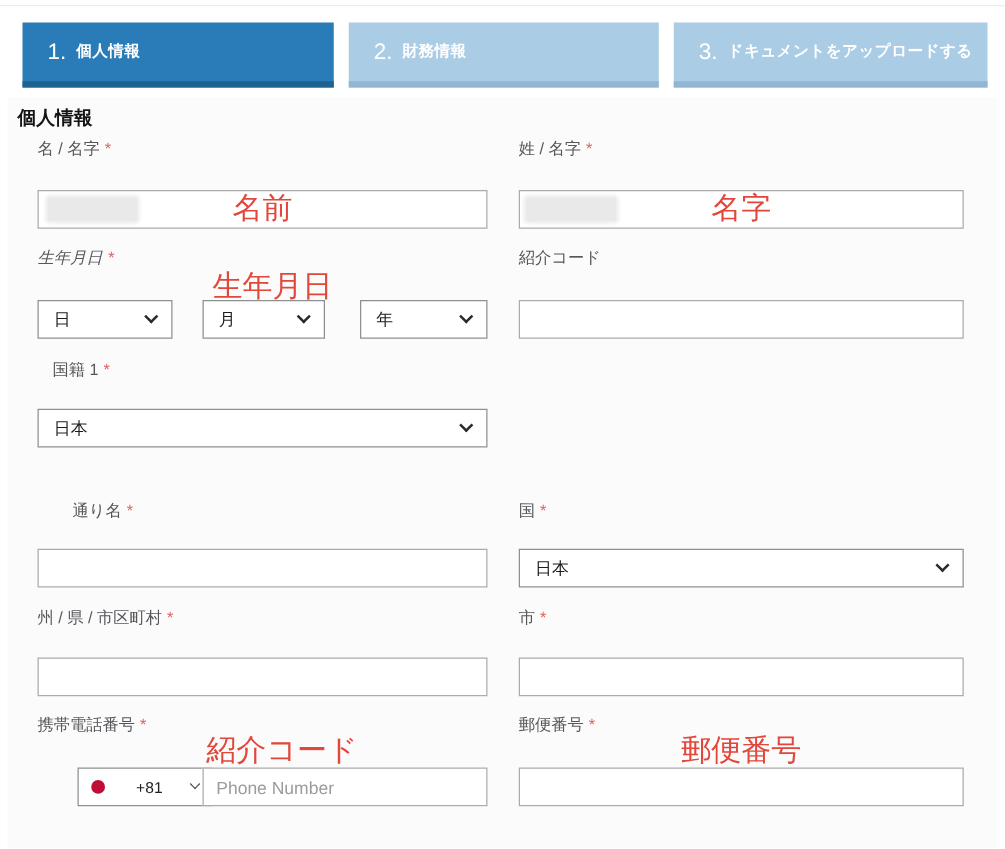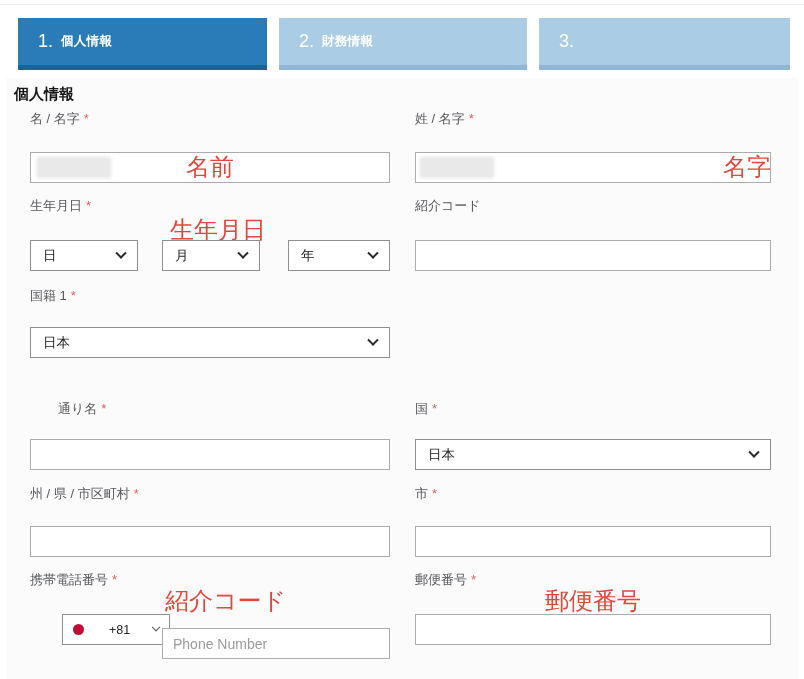--- a/index.html
+++ b/index.html
@@ -19,42 +19,42 @@
   .tab-label { font-size:12.5px; font-weight:700; letter-spacing:.3px; }
 
   
   .sec-h { position:absolute; font-size:15px; font-weight:700; color:#151515; }
   .h-personal { left:14px; top:85px; }
   .h-address  { left:14px; top:368px; }
   .lbl { position:absolute; font-size:13px; color:#56575b; white-space:nowrap; }
   .req { color:#e06060; margin-left:4px; }
   .l-first  { left:30px;  top:110px; }
   .l-last   { left:415px; top:110px; }
-  .l-dob    { left:30px;  top:197px; }
+  .l-dob    { left:30px;  top:197px;font-style:italic; }
   .l-ref    { left:415px; top:197px; }
-  .l-nat    { left:30px;  top:287px; }
+  .l-nat    { left:42px;  top:287px; }
   .l-street { left:30px;  top:400px;margin-left:28px; }
   .l-country{ left:415px; top:400px; }
   .l-state  { left:30px;  top:485px;text-align:right; }
   .l-city   { left:415px; top:485px; }
   .l-phone  { left:30px;  top:571px; }
   .l-postal { left:415px; top:571px; }
 
   
   .ti { position:absolute; height:31px; background:#ffffff; border:1px solid #ababab;
         font-size:14px; color:#222; padding:0 10px; outline:none; border-radius:0;
         font-family:"Liberation Sans","DejaVu Sans",sans-serif; }
   .ti::placeholder { color:#9b9b9b; opacity:1; }
   .in-first  { left:30px;  top:152px; width:360px; }
   .in-last   { left:415px; top:152px; width:356px; }
   .in-ref    { left:415px; top:240px; width:356px; }
   .in-street { left:30px;  top:439px; width:360px; }
   .in-state  { left:30px;  top:526px; width:360px; }
   .in-city   { left:415px; top:526px; width:356px; }
-  .in-phone  { left:162px; top:614px; width:228px;margin-top:14px; }
+  .in-phone  { left:162px; top:614px; width:228px; }
   .in-postal { left:415px; top:614px; width:356px; }
 
   
   .redact { position:absolute; height:19px; width:72px; background:#e9e9e9;
             border-radius:2px; box-shadow:0 0 3px 2px #efefef; }
   .red-first { left:38px;  top:158px; }
   .red-last  { left:421px; top:158px; }
 
   
   .sel { position:absolute; height:31px; background:#ffffff; border:1px solid #8f8f8f;
@@ -70,21 +70,21 @@
           transform:rotate(45deg) translate(-2px,-2px); flex:0 0 auto; }
   .chev-sm { width:6px; height:6px; border-width:1.5px; border-color:#555; }
   .flag-dot { width:11px; height:11px; border-radius:50%; background:#c00d35; flex:0 0 auto; }
   .dial-code { font-size:12.5px; color:#222; margin:0 6px 0 8px; }
 
   
   .anno { position:absolute; color:#e2473b; font-size:24px; font-weight:500;
           line-height:26px; white-space:nowrap; pointer-events:none; }
   .anno-center { text-align:center; }
   .anno-first  { left:30px;  top:154px; width:360px; }
-  .anno-last   { left:415px; top:154px; width:356px;text-align:right; }
+  .anno-last   { left:415px; top:154px; width:356px; }
   .anno-dob    { left:170px; top:217px; }
   .anno-street { left:30px;  top:415px; width:360px; }
   .anno-phone  { left:165px; top:588px; }
   .anno-postal { left:415px; top:588px; width:356px; }
 </style>
 </head>
 <body>
 
 <div class="page">
   <div class="topline"></div>
@@ -92,20 +92,21 @@
   <div class="tab tab-1">
     <span class="tab-num">1.</span>
     <span class="tab-label">個人情報</span>
   </div>
   <div class="tab tab-2">
     <span class="tab-num">2.</span>
     <span class="tab-label">財務情報</span>
   </div>
   <div class="tab tab-3">
     <span class="tab-num">3.</span>
+    <span class="tab-label">ドキュメントをアップロードする</span>
   </div>
 
   <div class="form-panel"></div>
 
   <div class="sec-h h-personal">個人情報</div>
 
   <div class="lbl l-first"><span>名 / 名字</span><span class="req">*</span></div>
   <div class="lbl l-last"><span>姓 / 名字</span><span class="req">*</span></div>
 
   <input class="ti in-first" type="text" style="">

